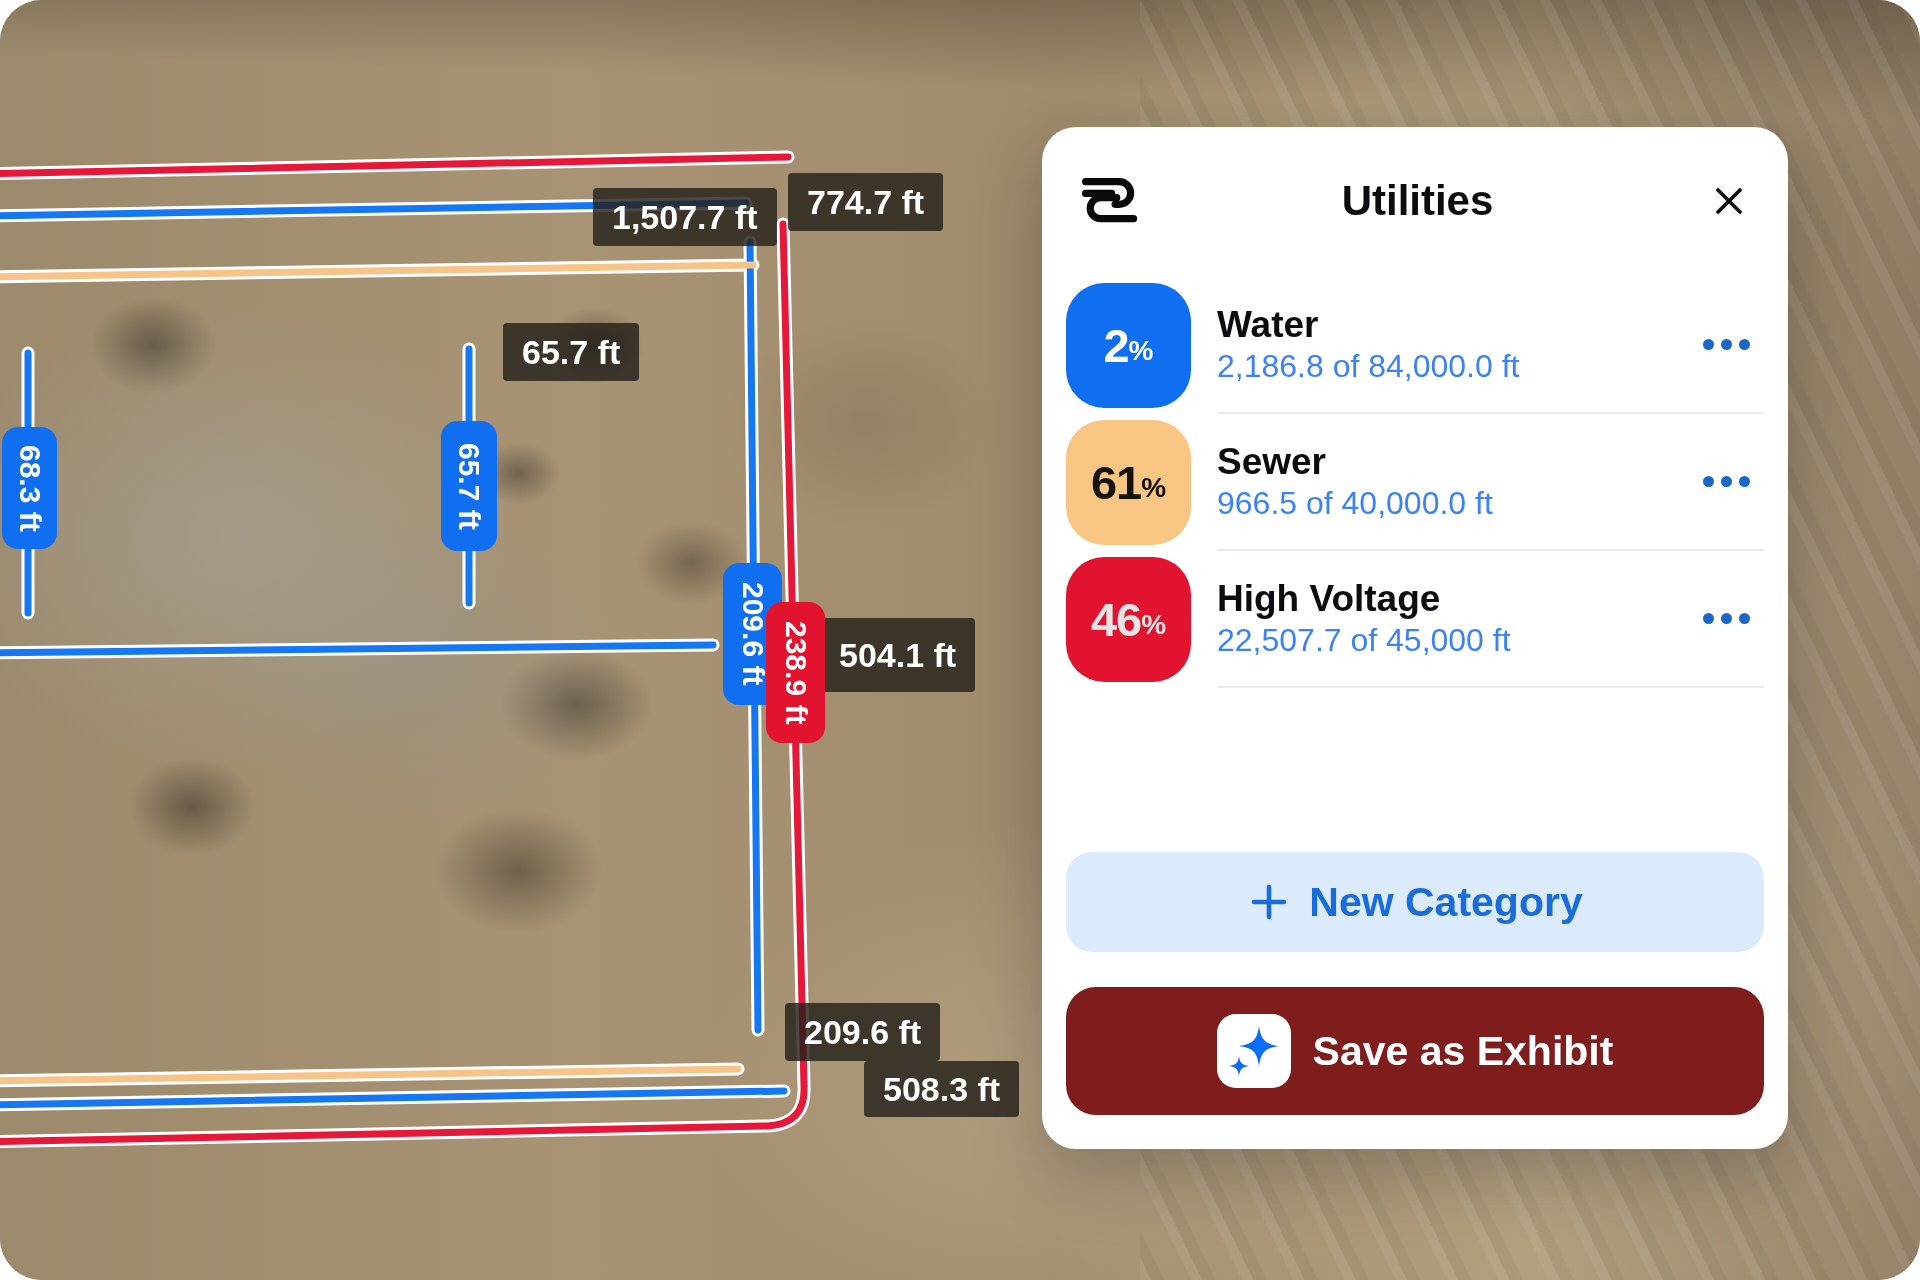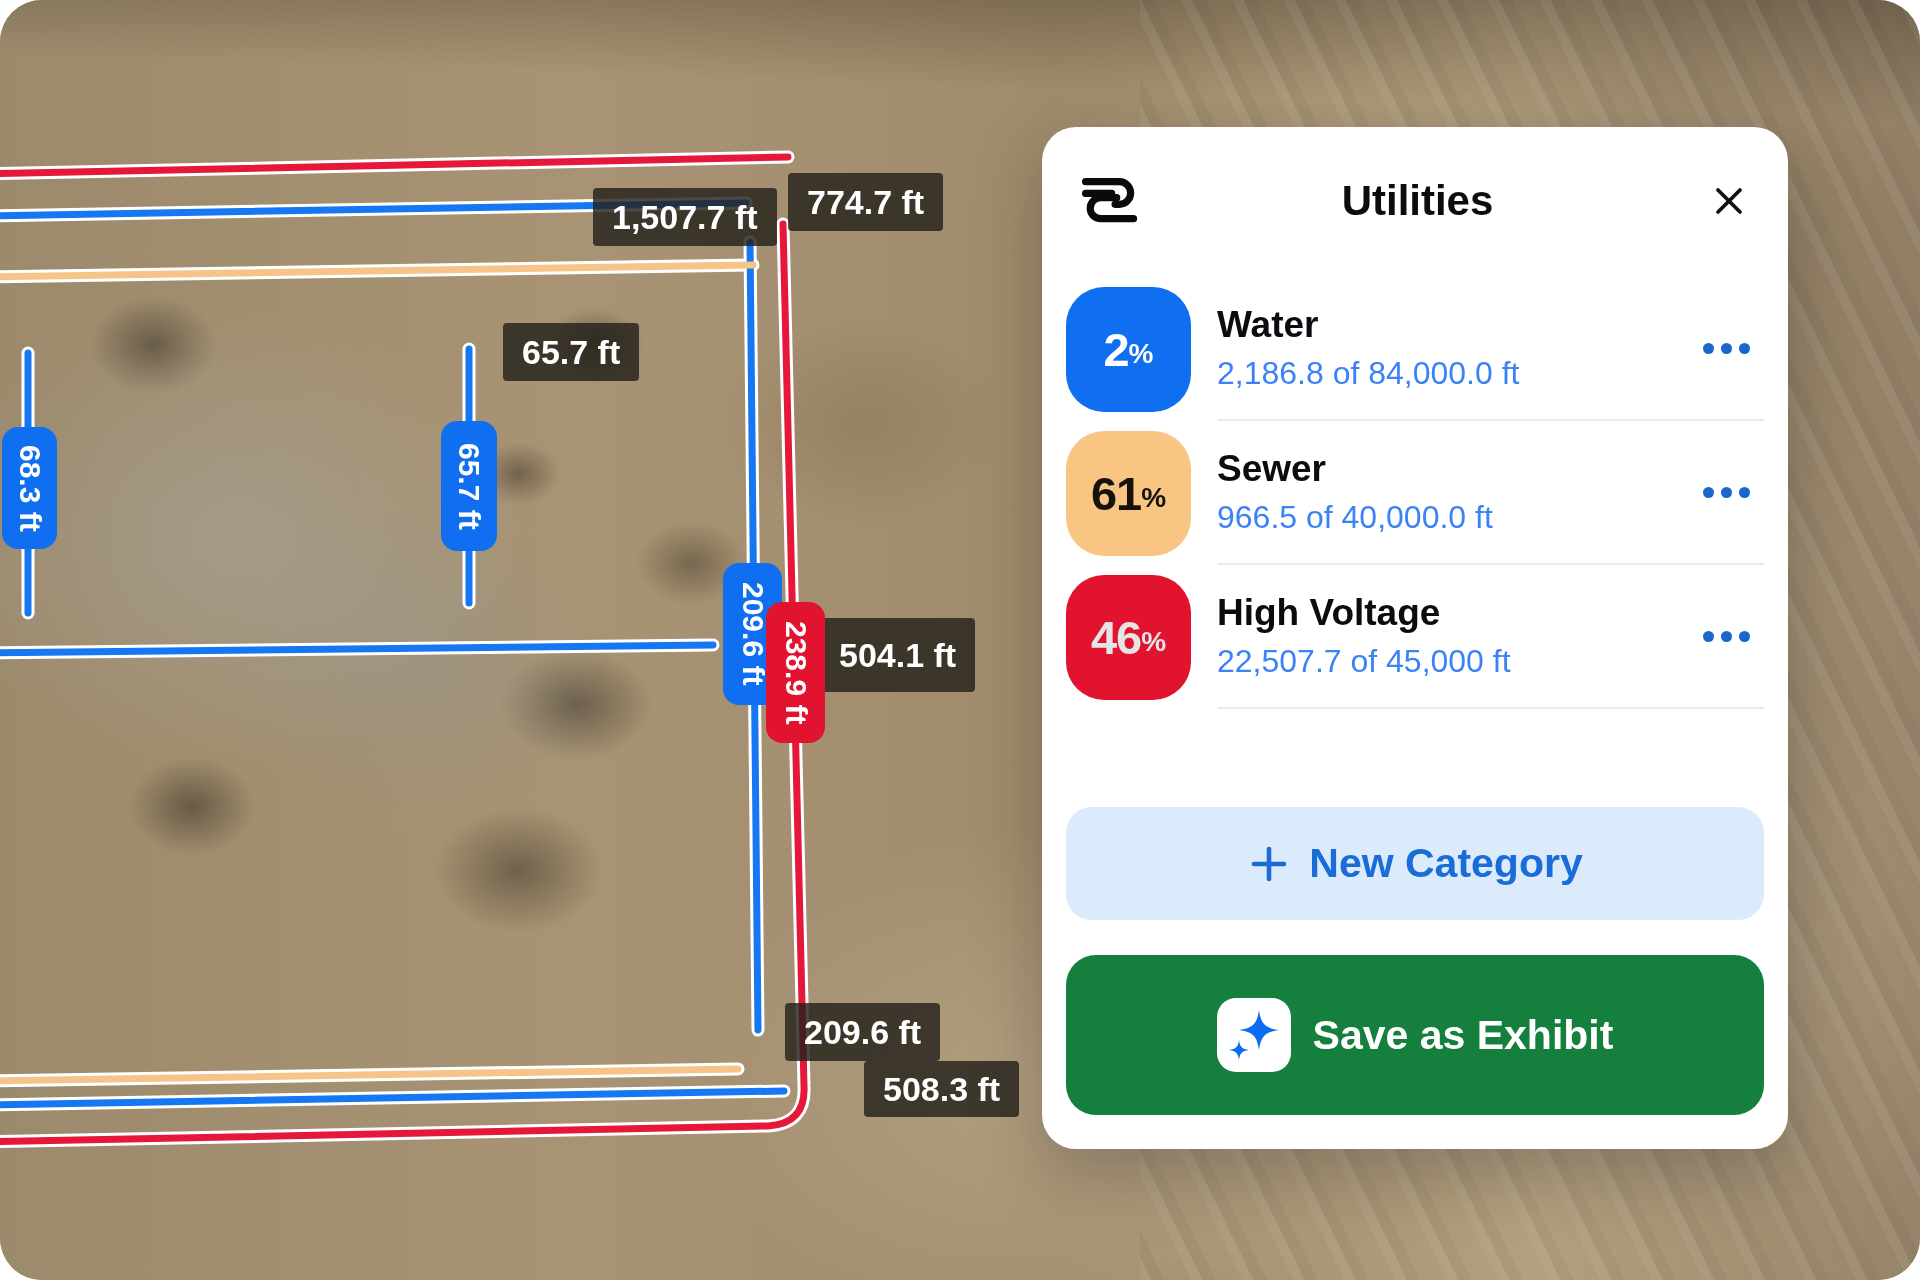--- a/index.html
+++ b/index.html
@@ -55,30 +55,30 @@
   .panel-title{position:absolute;left:5px;right:0;text-align:center;font-size:42px;font-weight:600;color:#0b0c0f;}
   .close-btn{margin-left:auto;width:46px;height:46px;display:flex;align-items:center;justify-content:center;
     cursor:pointer;background:none;border:none;padding:0;position:relative;z-index:2;}
   .rows{margin-top:42px;flex:0 0 auto;}
   .row{display:flex;align-items:stretch;gap:26px;}
   .pct-badge{flex:0 0 auto;width:125px;height:125px;border-radius:38px;align-self:center;
     display:flex;align-items:center;justify-content:center;font-weight:700;}
   .pct-num{font-size:47px;letter-spacing:-1px;}
   .pct-sym{font-size:28px;margin-top:10px;}
   .row-body{flex:1;display:flex;align-items:center;border-bottom:2px solid #e8eaf0;padding:27px 8px 27px 0;min-width:0;}
-  .row-text{display:flex;flex-direction:column;gap:9px;min-width:0;}
+  .row-text{display:flex;flex-direction:column;gap:2px;min-width:0;}
   .row-title{font-size:37px;font-weight:600;color:#0b0c0f;}
   .row-sub{font-size:32px;color:#3b82f6;}
   .dots{margin-left:auto;display:flex;gap:7px;background:none;border:none;cursor:pointer;padding:10px 6px;}
   .dots i{width:11px;height:11px;border-radius:50%;background:#1967c8;}
   .panel-actions{margin-top:auto;display:flex;flex-direction:column;gap:35px;}
-  .btn-new{height:113px;border-radius:26px;background:#dcebfb;border:none;cursor:pointer;
+  .btn-new{height:100px;border-radius:26px;background:#dcebfb;border:none;cursor:pointer;
     display:flex;align-items:center;justify-content:center;gap:18px;
     color:#1a6cd8;font-family:inherit;font-size:41px;font-weight:600;}
-  .btn-save{height:160px;border-radius:30px;background:#15803d;border:none;cursor:pointer;
+  .btn-save{height:128px;border-radius:30px;background:#7f1d1d;border:none;cursor:pointer;
     display:flex;align-items:center;justify-content:center;gap:22px;
     color:#fff;font-family:inherit;font-size:41px;font-weight:600;}
   .save-ic{width:74px;height:74px;border-radius:19px;background:#fff;flex:0 0 auto;
     display:flex;align-items:center;justify-content:center;}
 </style>
 </head>
 <body>
 
 <div class="stage">
   <div class="map">

